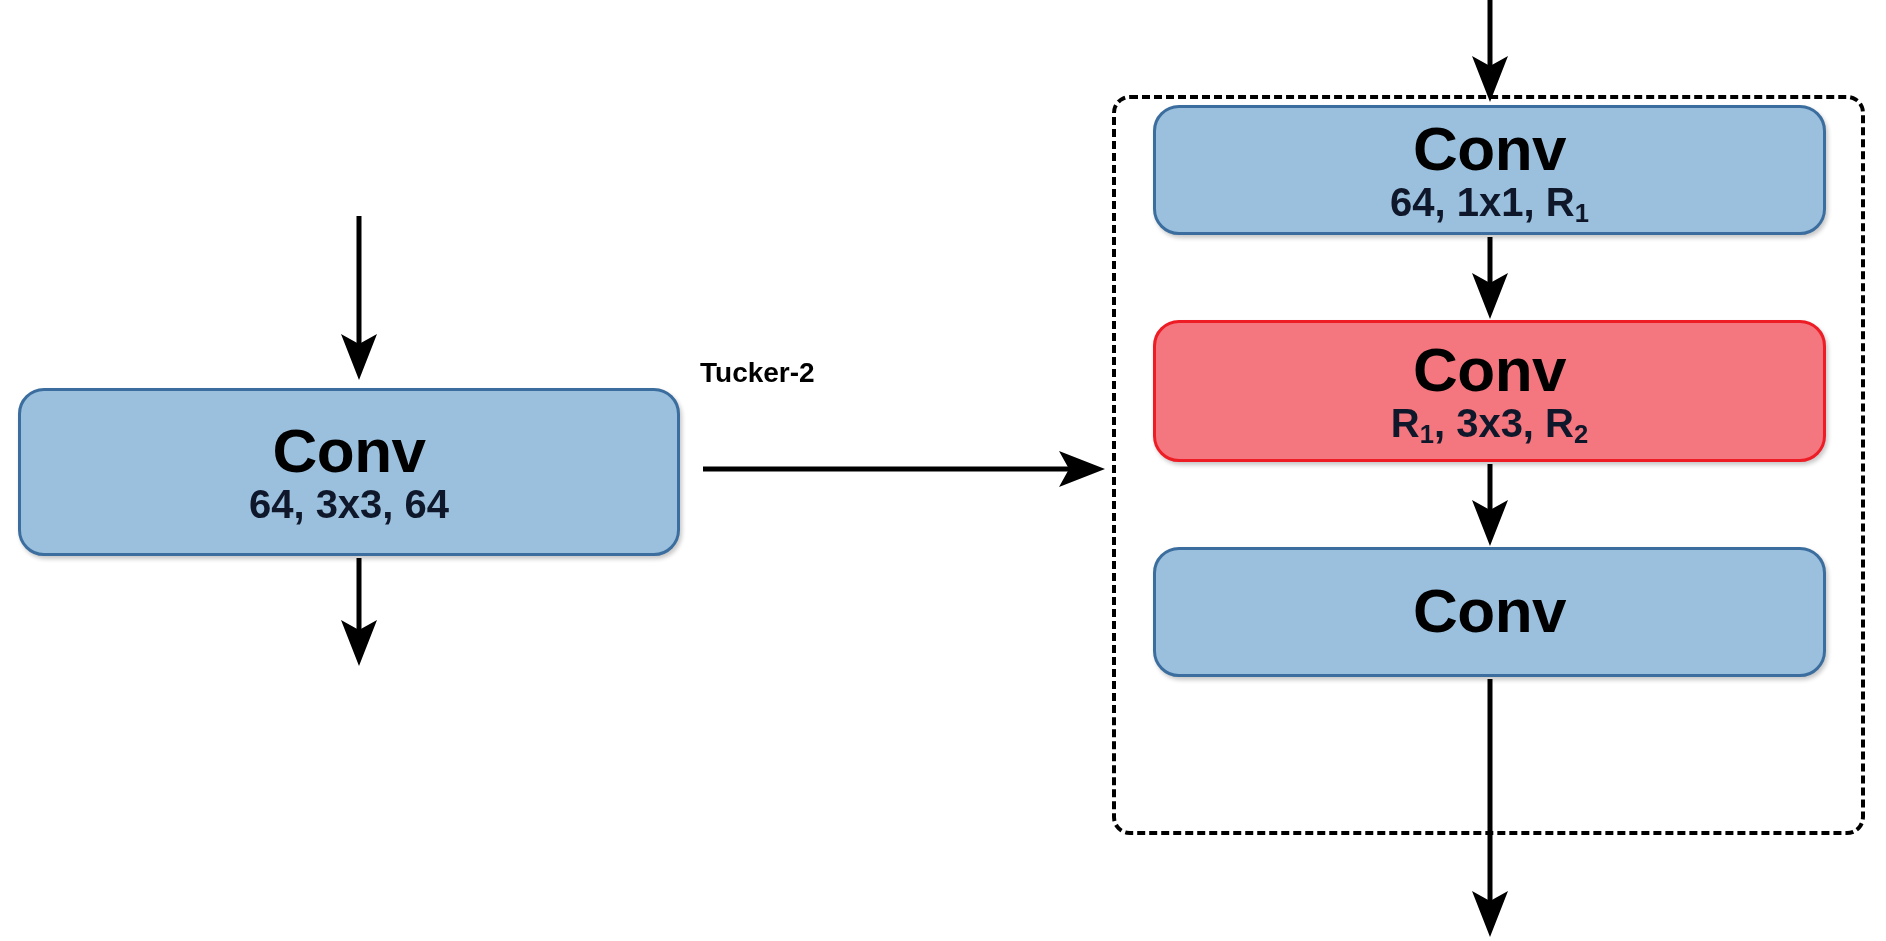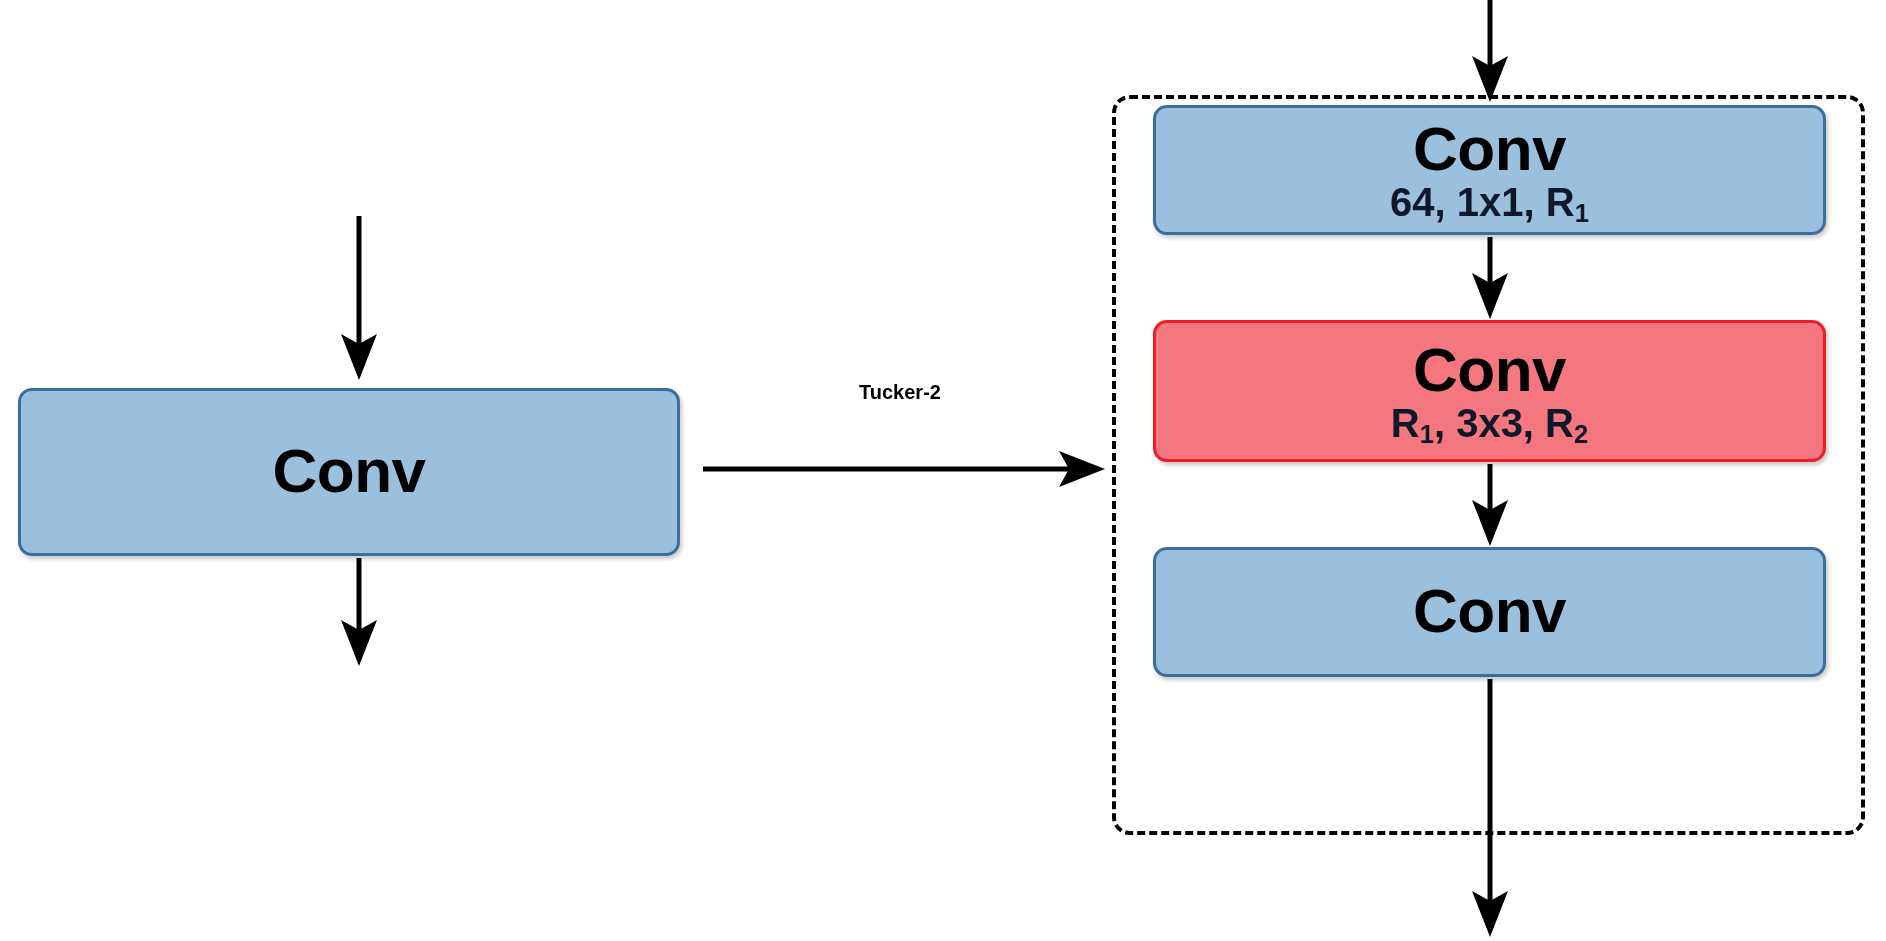--- a/index.html
+++ b/index.html
@@ -17,21 +17,21 @@
     width: 1886px;
     height: 941px;
     background: #ffffff;
     overflow: hidden;
   }
 
   
   .block {
     position: absolute;
     box-sizing: border-box;
-    border-radius: 14px;
+    border-radius: 26px;
     display: flex;
     flex-direction: column;
     align-items: center;
     justify-content: center;
     text-align: center;
     line-height: 1.0;
     box-shadow: 2px 3px 4px rgba(0,0,0,0.22);
   }
   .block.blue {
     background: #9BC0DE;
@@ -74,43 +74,42 @@
   
   .arrow {
     position: absolute;
     overflow: visible;
   }
   .arrow svg { display: block; overflow: visible; }
 
   
   .caption {
     position: absolute;
-    font-size: 20px;
+    font-size: 28px;
     font-weight: bold;
     color: #000000;
-    text-align: center;
     line-height: 1.32;
     white-space: nowrap;
-    margin-top: 24px;
   }
 </style>
 </head>
 <body>
 
 <div id="canvas">
 
   <div class="arrow" style="left:336px; top:216px; width:46px; height:166px;">
     <svg width="46" height="166" viewBox="0 0 46 166">
       <line x1="23" y1="0" x2="23" y2="138" stroke="#000000" stroke-width="5"></line>
       <polygon points="23,164 5,118 23,128 41,118" fill="#000000"></polygon>
     </svg>
   </div>
 
   <div class="block blue" style="left:18px; top:388px; width:662px; height:168px;">
     <div class="title">Conv</div>
+    <div class="subtitle">64, 3x3, 64</div>
   </div>
 
   <div class="arrow" style="left:336px; top:558px; width:46px; height:110px;">
     <svg width="46" height="110" viewBox="0 0 46 110">
       <line x1="23" y1="0" x2="23" y2="82" stroke="#000000" stroke-width="5"></line>
       <polygon points="23,108 5,62 23,72 41,62" fill="#000000"></polygon>
     </svg>
   </div>
 
   <div class="caption" style="left:700px; top:355px; width:400px;">

